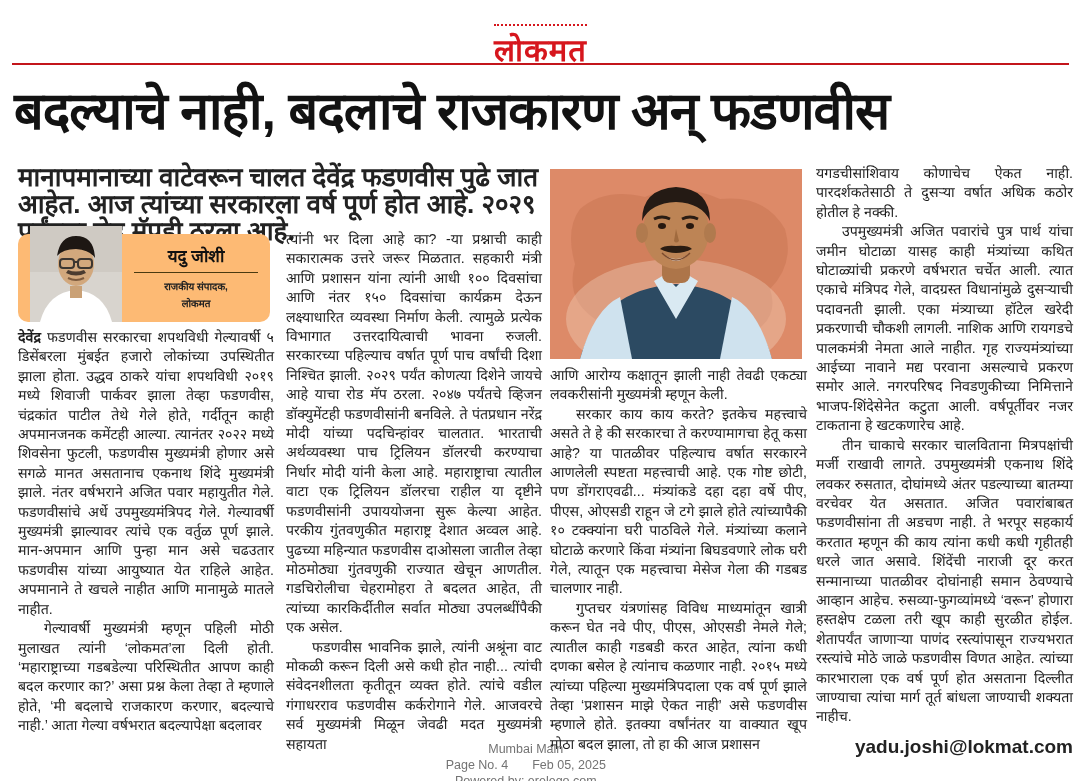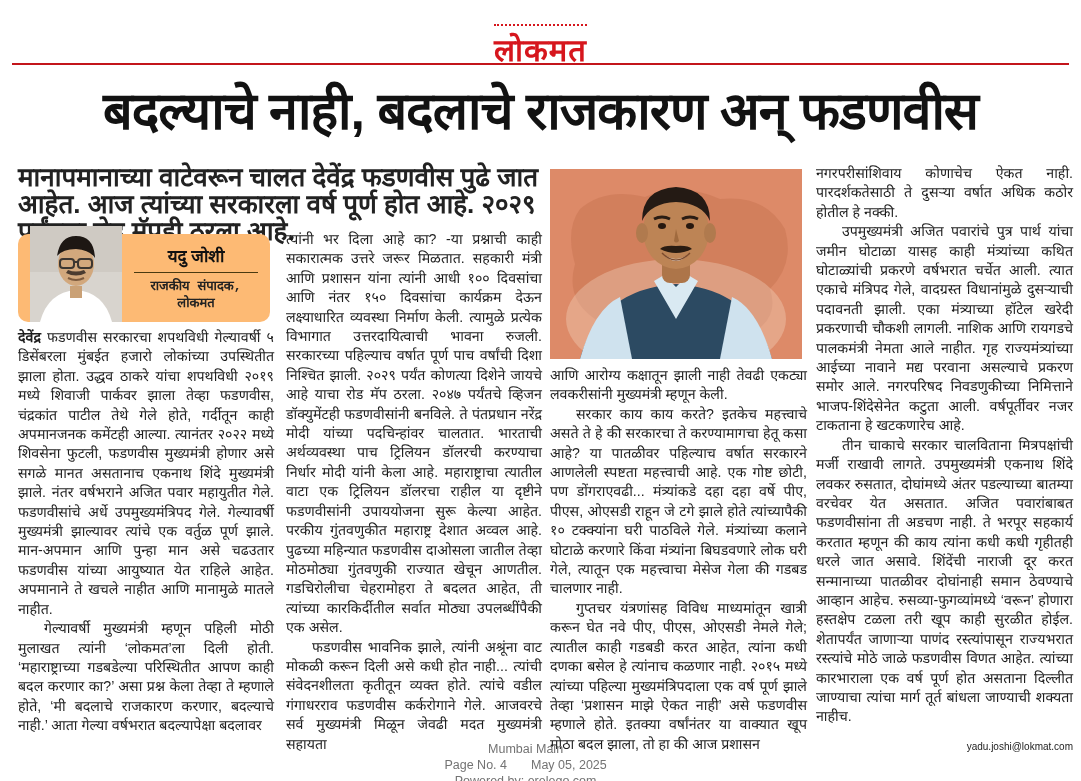--- a/index.html
+++ b/index.html
@@ -10,50 +10,50 @@
     font-family:"Liberation Sans","DejaVu Sans",sans-serif;
     color:#1c1c1c;
   }
   
   .masthead { position:absolute; top:8px; left:0; width:100%; text-align:center; }
   .logo { display:inline-block; font-size:31px; font-weight:800; color:#d6161d; letter-spacing:1px;
           border-top:2px dotted #d6161d; padding-top:2px; }
   .masthead-rule { position:absolute; top:47px; left:12px; right:12px; height:2px; background:#c3151b; }
   
   .headline {
-    position:absolute; top:56px; left:14px; right:14px; text-align:center;
+    position:absolute; top:56px; left:14px; right:14px; text-align:left;
     font-size:52px; line-height:78px; font-weight:800; color:#121212; letter-spacing:-1px;
   }
   
   .main { position:absolute; left:14px; right:14px; top:148px; height:590px; }
   .standfirst {
     position:absolute; left:4px; top:0; width:524px;
     font-size:26px; line-height:27px; font-weight:700; color:#222222;
   }
   
   .author-card {
     position:absolute; left:4px; top:70px; width:252px; height:88px;
     background:#fdba74; border-radius:10px;
   }
   .author-photo { position:absolute; left:12px; bottom:0; width:92px; height:96px; }
   .author-meta { position:absolute; left:112px; right:8px; top:10px; text-align:center; }
   .author-name { font-size:17px; font-weight:800; color:#111; }
   .author-divider { height:1px; background:#4a3a10; margin:5px 4px 5px 4px; }
-  .author-role, .author-org { font-size:13px; font-weight:700; color:#222; line-height:17px;font-family:Liberation Mono, monospace; }
+  .author-role, .author-org { font-size:10px; font-weight:700; color:#222; line-height:17px; }
   
   .body-text { font-size:14.2px; line-height:19.4px; text-align:justify; color:#1d1d1d; }
   .body-text p { margin:0; }
   .body-text p.ind { text-indent:26px; }
   .col1 { position:absolute; left:4px;   top:164px; width:256px; }
   .col2 { position:absolute; left:272px; top:66px;  width:256px; }
   .col3 { position:absolute; left:536px; top:202px; width:257px; }
   .col4 { position:absolute; left:802px; top:0;     width:257px; }
   .article-photo { position:absolute; left:536px; top:5px; width:252px; height:190px; }
   .article-photo svg { display:block; }
-  .email { margin-top:10px; text-align:right; font-size:10px; font-weight:400; color:#222; }
+  .email { margin-top:10px; text-align:right; font-size:19px; font-weight:700; color:#222; }
   
   .footer {
     position:absolute; bottom:8px; left:50%; transform:translateX(-58%);
     text-align:center; font-size:12.5px; line-height:16px; color:#737373;
   }
   .footer .row2 span { padding:0 12px; }
 </style>
 </head>
 <body>
 
@@ -139,29 +139,29 @@
       </svg>
     </div>
 
     <div class="col3 body-text">
       <p>आणि आरोग्य कक्षातून झाली नाही तेवढी एकट्या लवकरीसांनी मुख्यमंत्री म्हणून केली.</p>
       <p class="ind">सरकार काय काय करते? इतकेच महत्त्वाचे असते ते हे की सरकारचा ते करण्यामागचा हेतू कसा आहे? या पातळीवर पहिल्याच वर्षात सरकारने आणलेली स्पष्टता महत्त्वाची आहे. एक गोष्ट छोटी, पण डोंगराएवढी... मंत्र्यांकडे दहा दहा वर्षे पीए, पीएस, ओएसडी राहून जे टगे झाले होते त्यांच्यापैकी १० टक्क्यांना घरी पाठविले गेले. मंत्र्यांच्या कलाने घोटाळे करणारे किंवा मंत्र्यांना बिघडवणारे लोक घरी गेले, त्यातून एक महत्त्वाचा मेसेज गेला की गडबड चालणार नाही.</p>
       <p class="ind">गुप्तचर यंत्रणांसह विविध माध्यमांतून खात्री करून घेत नवे पीए, पीएस, ओएसडी नेमले गेले; त्यातील काही गडबडी करत आहेत, त्यांना कधी दणका बसेल हे त्यांनाच कळणार नाही. २०१५ मध्ये त्यांच्या पहिल्या मुख्यमंत्रिपदाला एक वर्ष पूर्ण झाले तेव्हा ‘प्रशासन माझे ऐकत नाही’ असे फडणवीस म्हणाले होते. इतक्या वर्षांनंतर या वाक्यात खूप मोठा बदल झाला, तो हा की आज प्रशासन</p>
     </div>
 
     <div class="col4 body-text">
-      <p>नगरपरीसांशिवाय कोणाचेच ऐकत नाही. पारदर्शकतेसाठी ते दुसऱ्या वर्षात अधिक कठोर होतील हे नक्की.</p>
+      <p>यगडचीसांशिवाय कोणाचेच ऐकत नाही. पारदर्शकतेसाठी ते दुसऱ्या वर्षात अधिक कठोर होतील हे नक्की.</p>
       <p class="ind">उपमुख्यमंत्री अजित पवारांचे पुत्र पार्थ यांचा जमीन घोटाळा यासह काही मंत्र्यांच्या कथित घोटाळ्यांची प्रकरणे वर्षभरात चर्चेत आली. त्यात एकाचे मंत्रिपद गेले, वादग्रस्त विधानांमुळे दुसऱ्याची पदावनती झाली. एका मंत्र्याच्या हॉटेल खरेदी प्रकरणाची चौकशी लागली. नाशिक आणि रायगडचे पालकमंत्री नेमता आले नाहीत. गृह राज्यमंत्र्यांच्या आईच्या नावाने मद्य परवाना असल्याचे प्रकरण समोर आले. नगरपरिषद निवडणुकीच्या निमित्ताने भाजप-शिंदेसेनेत कटुता आली. वर्षपूर्तीवर नजर टाकताना हे खटकणारेच आहे.</p>
       <p class="ind">तीन चाकाचे सरकार चालविताना मित्रपक्षांची मर्जी राखावी लागते. उपमुख्यमंत्री एकनाथ शिंदे लवकर रुसतात, दोघांमध्ये अंतर पडल्याच्या बातम्या वरचेवर येत असतात. अजित पवारांबाबत फडणवीसांना ती अडचण नाही. ते भरपूर सहकार्य करतात म्हणून की काय त्यांना कधी कधी गृहीतही धरले जात असावे. शिंदेंची नाराजी दूर करत सन्मानाच्या पातळीवर दोघांनाही समान ठेवण्याचे आव्हान आहेच. रुसव्या-फुगव्यांमध्ये ‘वरून’ होणारा हस्तक्षेप टळला तरी खूप काही सुरळीत होईल. शेतापर्यंत जाणाऱ्या पाणंद रस्त्यांपासून राज्यभरात रस्त्यांचे मोठे जाळे फडणवीस विणत आहेत. त्यांच्या कारभाराला एक वर्ष पूर्ण होत असताना दिल्लीत जाण्याचा त्यांचा मार्ग तूर्त बांधला जाण्याची शक्यता नाहीच.</p>
       <div class="email">yadu.joshi@lokmat.com</div>
     </div>
 
   </div>
 
   <div class="footer">
     <div>Mumbai Main</div>
     <div class="row2">
-      <span>Page No. 4</span><span>May 05, 2025</span>
+      <span>Page No. 4</span><span>Feb 05, 2025</span>
     </div>
     <div>Powered by: erelego.com</div>
   </div>
 
 </div>
 
 </body></html>

